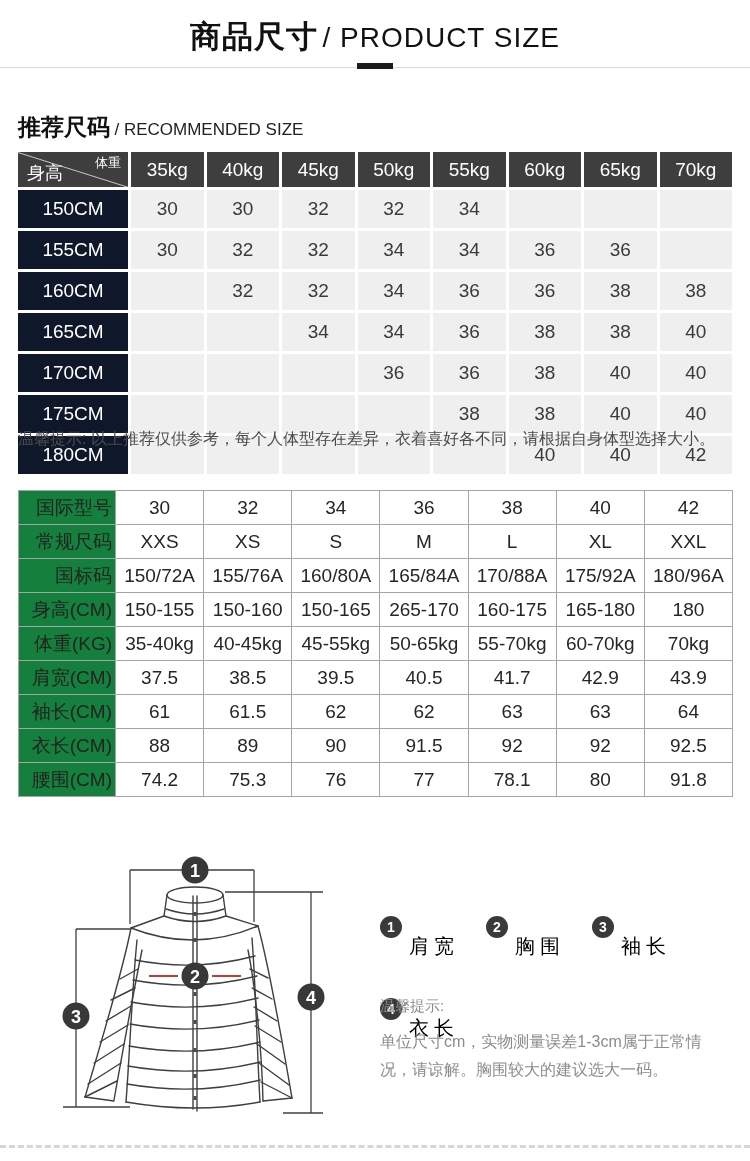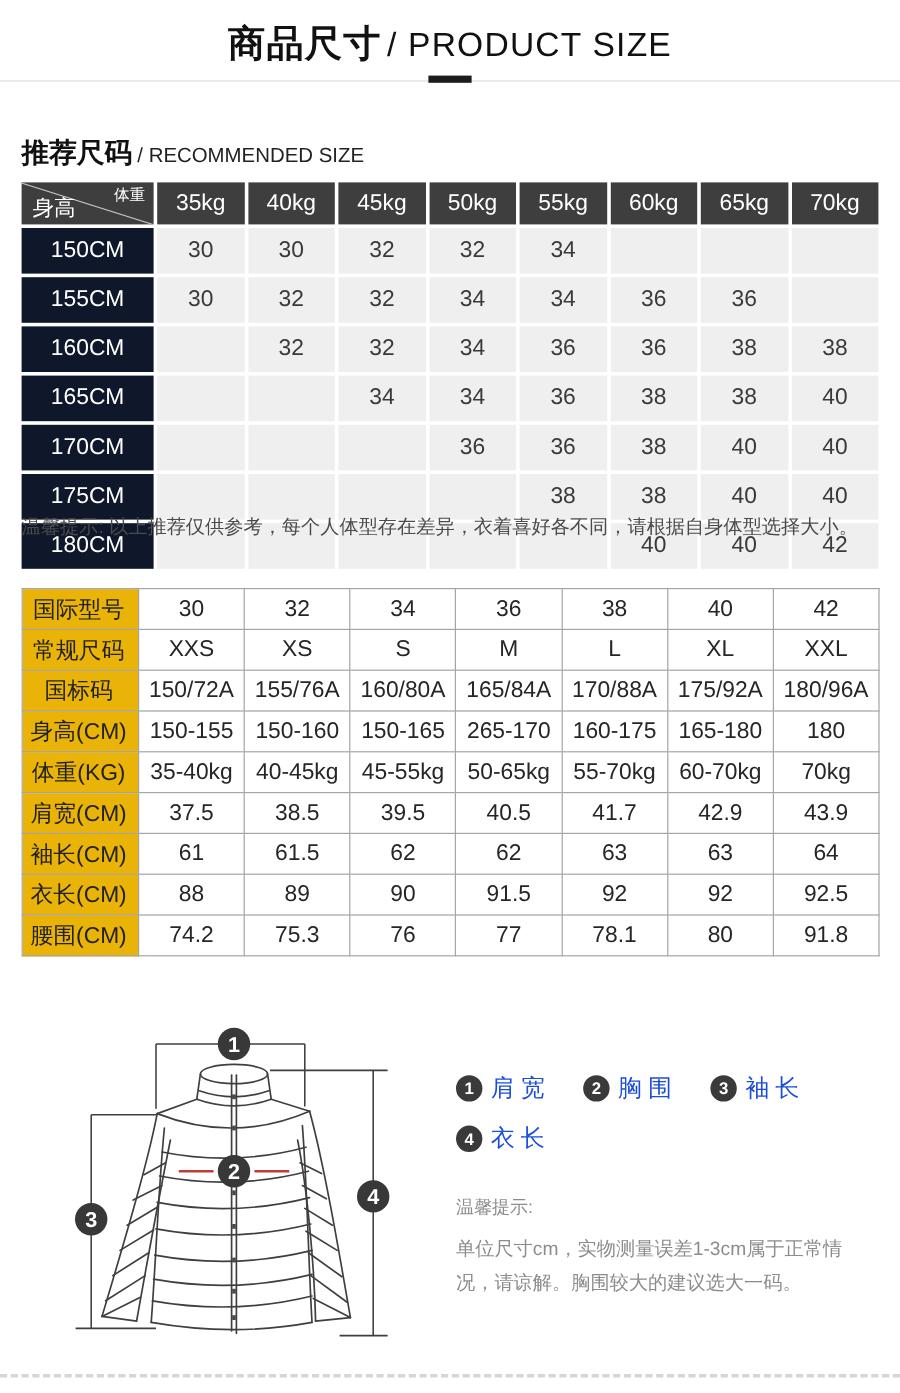--- a/index.html
+++ b/index.html
@@ -30,33 +30,33 @@
   .corner-diag{position:absolute;top:0;left:0;width:118px;height:1px;background:#c9c9c9;transform:rotate(17.5deg);transform-origin:0 0;}
   .corner-top{position:absolute;top:2px;right:7px;font-size:13px;color:#fff;}
   .corner-bottom{position:absolute;bottom:2px;left:9px;font-size:18px;color:#fff;}
 
   
   .tip-1{position:absolute;top:429px;left:18px;width:716px;font-size:16px;color:#4b4b4b;}
 
   
   .size-table{position:absolute;top:490px;left:18px;border-collapse:collapse;width:715px;table-layout:fixed;}
   .size-table th,.size-table td{border:1px solid #a5a5a5;height:33px;padding:0;font-size:19px;font-weight:400;}
-  .size-table th{background:#eab308;color:#222;padding-right:3px;}
+  .size-table th{background:#15803d;color:#222;text-align:right;padding-right:3px;}
   .size-table td{background:#fff;color:#262626;text-align:center;}
 
   
   .diagram-wrap{position:absolute;top:850px;left:30px;width:330px;height:290px;}
   .diagram-wrap svg{display:block;}
 
   
   .legend{position:absolute;top:893px;left:380px;width:360px;}
   .legend-line{display:flex;align-items:center;gap:27px;margin-bottom:15px;}
   .legend-item{display:flex;align-items:center;gap:7px;}
   .legend-num{display:inline-flex;align-items:center;justify-content:center;width:22px;height:22px;border-radius:50%;background:#3a3a3a;color:#fff;font-size:14px;font-weight:700;}
-  .legend-label{font-size:20px;color:#1d4ed8;letter-spacing:5px;}
+  .legend-label{font-size:20px;color:#000000;letter-spacing:5px;margin-top:40px;}
 
   
   .tip-2{position:absolute;top:997px;left:380px;width:348px;color:#8c8c8c;}
   .tip-2-title{font-size:15px;margin-bottom:12px;}
   .tip-2-body{font-size:16px;line-height:1.75;}
 
   
   .bottom-dashed{position:absolute;top:1145px;left:0;width:750px;border-top:3px dashed #d6d6d6;}
 </style>
 </head>

